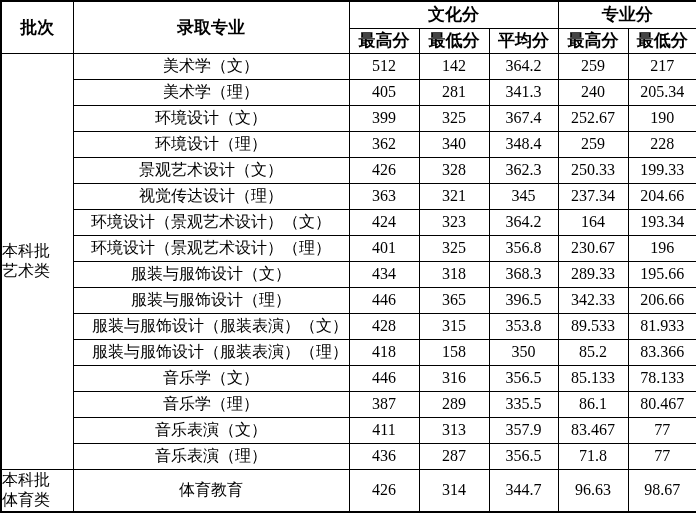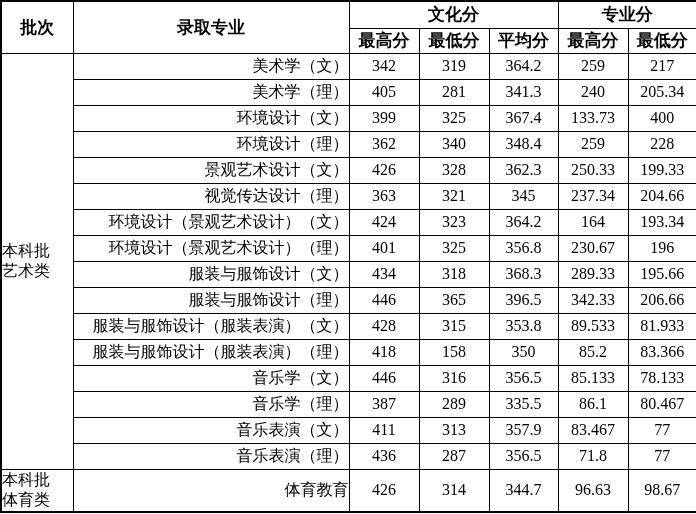--- a/index.html
+++ b/index.html
@@ -37,21 +37,21 @@
     vertical-align: middle;
   }
   tbody tr { height: 26px; }
   tbody tr:last-child { height: 43px; }
   td.batch-cell {
     vertical-align: middle;
     font-size: 16px;
     line-height: 20px;
   }
   td.major-cell {
-    text-align: right;
+    text-align: center;
     vertical-align: middle;
     font-size: 16px;
     padding-left: 4px;
   }
   td.major-cell.indent { padding-left: 18px; }
   td.num-cell {
     text-align: center;
     vertical-align: middle;
     font-size: 16px;
   }
@@ -82,41 +82,41 @@
         <th>最低分</th>
         <th>平均分</th>
         <th>最高分</th>
         <th>最低分</th>
       </tr>
     </thead>
     <tbody>
         <tr>
           <td class="batch-cell" rowspan="16">本科批<br>艺术类</td>
           <td class="major-cell">美术学（文）</td>
-          <td class="num-cell">342</td>
-          <td class="num-cell">319</td>
+          <td class="num-cell">512</td>
+          <td class="num-cell">142</td>
           <td class="num-cell">364.2</td>
           <td class="num-cell">259</td>
           <td class="num-cell">217</td>
         </tr>
         <tr>
           <td class="major-cell">美术学（理）</td>
           <td class="num-cell">405</td>
           <td class="num-cell">281</td>
           <td class="num-cell">341.3</td>
           <td class="num-cell">240</td>
           <td class="num-cell">205.34</td>
         </tr>
         <tr>
           <td class="major-cell">环境设计（文）</td>
           <td class="num-cell">399</td>
           <td class="num-cell">325</td>
           <td class="num-cell">367.4</td>
-          <td class="num-cell">133.73</td>
-          <td class="num-cell">400</td>
+          <td class="num-cell">252.67</td>
+          <td class="num-cell">190</td>
         </tr>
         <tr>
           <td class="major-cell">环境设计（理）</td>
           <td class="num-cell">362</td>
           <td class="num-cell">340</td>
           <td class="num-cell">348.4</td>
           <td class="num-cell">259</td>
           <td class="num-cell">228</td>
         </tr>
         <tr>

